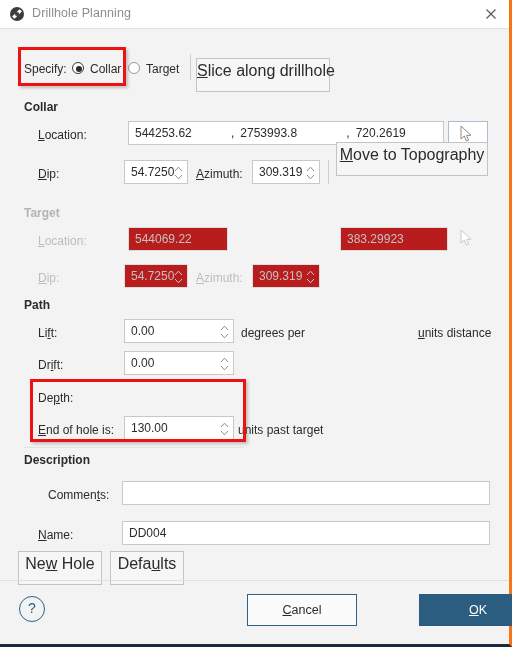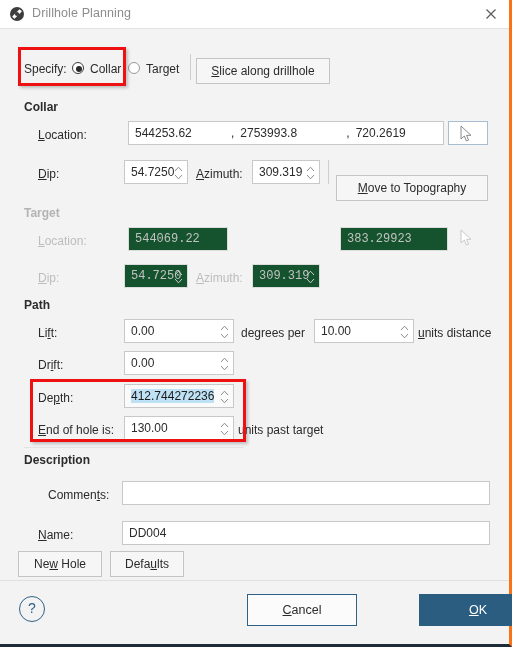--- a/index.html
+++ b/index.html
@@ -84,46 +84,45 @@
     font-family: "Liberation Sans", sans-serif;
     font-size: 12px;
     color: #2b2b2b;
     padding: 0 6px;
     line-height: 22px;
     height: 24px;
     white-space: nowrap;
     overflow: hidden;
   }
   .field.disabled {
-    background: #14532d;
+    background: #b91c1c;
     border-color: #dcdcdc;
     color: #c2c2c2;
-    font-family: Liberation Mono, monospace;
   }
 
   
   .spin {
     position: absolute;
     right: 3px; top: 3px;
     width: 11px; height: 18px;
     pointer-events: auto;
   }
   .spin svg { display: block; }
 
   .btn {
     position: absolute;
     box-sizing: border-box;
     background: #f6f6f6;
     border: 1px solid #c4c4c4;
     font-family: "Liberation Sans", sans-serif;
-    font-size: 12px;
+    font-size: 16px;
     color: #2b2b2b;
     text-align: center;
     line-height: 24px;
-    height: 26px;
+    height: 34px;
     cursor: pointer;
     white-space: nowrap;
   }
   .btn u { text-decoration: underline; }
 
   .divider-v {
     position: absolute;
     width: 1px;
     background: #cfcfcf;
   }
@@ -291,21 +290,21 @@
   <div class="field" style="left:252px; top:160px; width:68px;">
     <span>309.319</span>
     <span class="spin">
       <svg width="11" height="18" viewBox="0 0 11 18">
         <path d="M2 7 L5.5 3.2 L9 7" stroke="#8d8d8d" stroke-width="1" fill="none"></path>
         <path d="M2 11 L5.5 14.8 L9 11" stroke="#8d8d8d" stroke-width="1" fill="none"></path>
       </svg>
     </span>
   </div>
   <span class="divider-v" style="left:328px; top:160px; height:24px;"></span>
-  <span class="btn" style="left:336px; top:175px; width:152px;"><u>M</u>ove to Topography</span>
+  <span class="btn" style="left:336px; top:142px; width:152px;"><u>M</u>ove to Topography</span>
 
   <span class="section-title disabled" style="left:24px; top:206px;">Target</span>
 
   <span class="lbl disabled" style="left:38px; top:234px;"><u>L</u>ocation:</span>
   <div class="field disabled" style="left:128px; top:227px; width:100px;">
     <span>544069.22</span>
   </div>
   <div class="field disabled" style="left:340px; top:227px; width:108px;">
     <span>383.29923</span>
   </div>
@@ -342,52 +341,34 @@
   <div class="field" style="left:124px; top:319px; width:110px;">
     <span>0.00</span>
     <span class="spin">
       <svg width="11" height="18" viewBox="0 0 11 18">
         <path d="M2 7 L5.5 3.2 L9 7" stroke="#8d8d8d" stroke-width="1" fill="none"></path>
         <path d="M2 11 L5.5 14.8 L9 11" stroke="#8d8d8d" stroke-width="1" fill="none"></path>
       </svg>
     </span>
   </div>
   <span class="lbl" style="left:241px; top:326px;">degrees per</span>
-  <div class="field" style="left:314px; top:319px; width:100px;">
-    <span>10.00</span>
-    <span class="spin">
-      <svg width="11" height="18" viewBox="0 0 11 18">
-        <path d="M2 7 L5.5 3.2 L9 7" stroke="#8d8d8d" stroke-width="1" fill="none"></path>
-        <path d="M2 11 L5.5 14.8 L9 11" stroke="#8d8d8d" stroke-width="1" fill="none"></path>
-      </svg>
-    </span>
-  </div>
   <span class="lbl" style="left:418px; top:326px;"><u>u</u>nits distance</span>
 
   <span class="lbl" style="left:38px; top:358px;">Dr<u>i</u>ft:</span>
   <div class="field" style="left:124px; top:351px; width:110px;">
     <span>0.00</span>
     <span class="spin">
       <svg width="11" height="18" viewBox="0 0 11 18">
         <path d="M2 7 L5.5 3.2 L9 7" stroke="#8d8d8d" stroke-width="1" fill="none"></path>
         <path d="M2 11 L5.5 14.8 L9 11" stroke="#8d8d8d" stroke-width="1" fill="none"></path>
       </svg>
     </span>
   </div>
 
   <span class="lbl" style="left:38px; top:391px;">De<u>p</u>th:</span>
-  <div class="field" style="left:124px; top:384px; width:110px; background:#fafafa;">
-    <span class="sel-text">412.744272236</span>
-    <span class="spin">
-      <svg width="11" height="18" viewBox="0 0 11 18">
-        <path d="M2 7 L5.5 3.2 L9 7" stroke="#8d8d8d" stroke-width="1" fill="none"></path>
-        <path d="M2 11 L5.5 14.8 L9 11" stroke="#8d8d8d" stroke-width="1" fill="none"></path>
-      </svg>
-    </span>
-  </div>
 
   <span class="lbl" style="left:38px; top:423px;"><u>E</u>nd of hole is:</span>
   <div class="field" style="left:124px; top:416px; width:110px;">
     <span>130.00</span>
     <span class="spin">
       <svg width="11" height="18" viewBox="0 0 11 18">
         <path d="M2 7 L5.5 3.2 L9 7" stroke="#8d8d8d" stroke-width="1" fill="none"></path>
         <path d="M2 11 L5.5 14.8 L9 11" stroke="#8d8d8d" stroke-width="1" fill="none"></path>
       </svg>
     </span>

